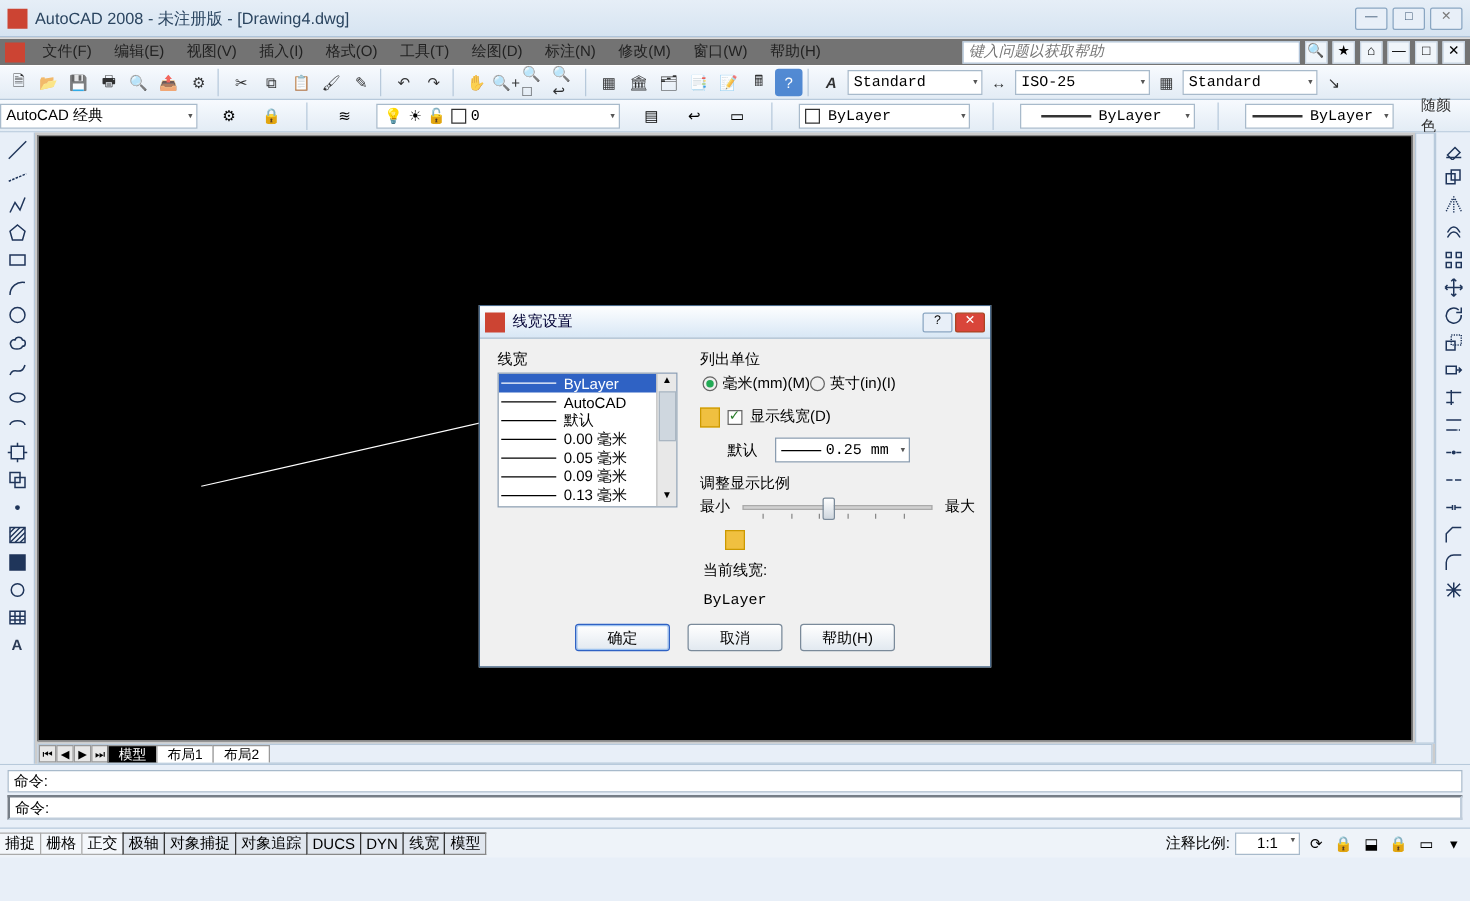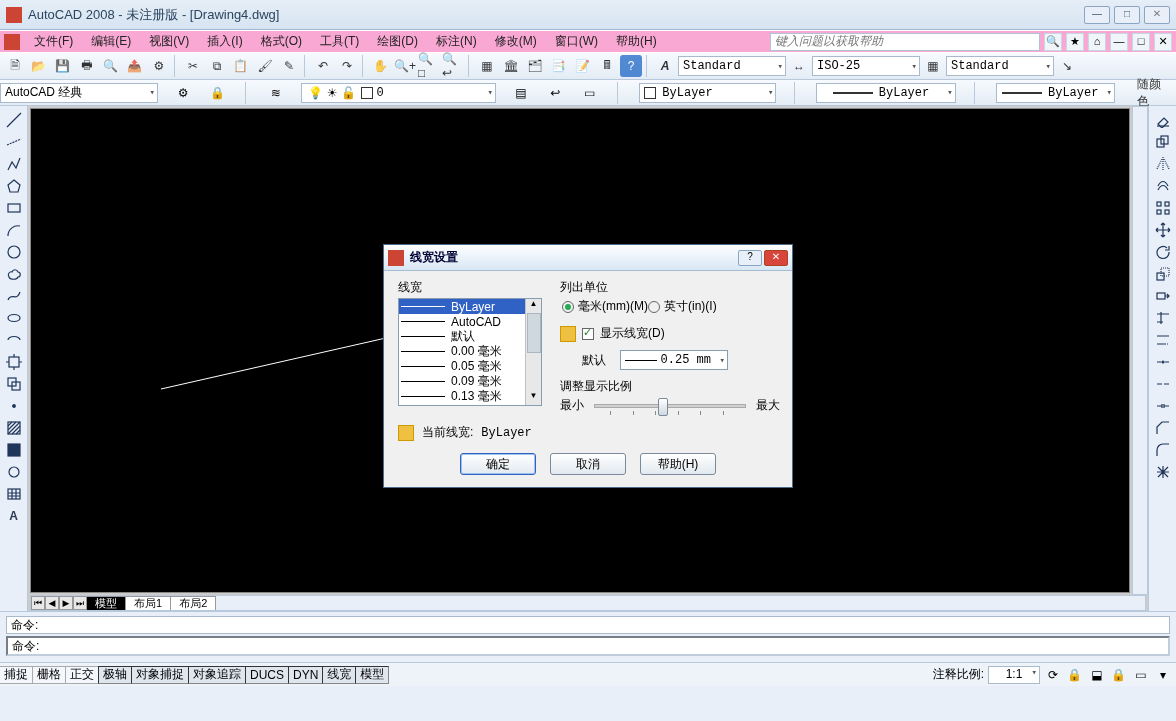--- a/index.html
+++ b/index.html
@@ -7,21 +7,21 @@
 
 
 .titlebar { height: 30px; background: linear-gradient(#e6eef7,#d6e4f1); display:flex; align-items:center; padding: 0 6px; border-bottom:1px solid #9fb8d2;}
 .app-icon { width:16px; height:16px; background:#c43; display:inline-block; margin-right:6px;}
 .title-text { color:#2b4560; font-size:13px; flex:1;}
 .win-btns { display:flex; gap:4px; margin-left:auto;}
 .win-btn { width:26px; height:18px; background:#e8eff8; border:1px solid #8aa6c2; border-radius:2px; font-size:10px; text-align:center; line-height:14px; color:#3a5573;}
 .win-btn:last-child { color:#7a7a7a;}
 
 
-.menubar { height:22px; background:#f9a8d4; display:flex; align-items:center; padding:0 4px; gap:2px; border-top:1px solid #fff;}
+.menubar { height:22px; background:#737373; display:flex; align-items:center; padding:0 4px; gap:2px; border-top:1px solid #fff;}
 .menubar .icon { width:16px; height:16px; background:#c43; margin-right:4px;}
 .menubar .menu-item { padding:1px 8px; color:#222; cursor:default;}
 .kw-box { margin-left:auto; width:270px; height:18px; border:1px solid #b0c3d8; background:#fff; color:#777; padding:0 4px; display:flex; align-items:center; font-style:italic;}
 .menubar .sm-btn { width:18px; height:18px; border:1px solid #c8d5e3; margin-left:2px; text-align:center; line-height:14px; font-size:11px; background:#f0f5fa;}
 
 
 .toolbar { height:28px; background:linear-gradient(#f7fafe,#e3ecf5); border-top:1px solid #fff; border-bottom:1px solid #b7c9db; display:flex; align-items:center; padding:0 4px; gap:2px;}
 .tb-btn { width:22px; height:22px; display:flex; align-items:center; justify-content:center; opacity:.8;}
 .tb-sep { width:4px; height:22px; border-left:1px solid #b7c9db; margin:0 2px;}
 .tb-drop { height:20px; border:1px solid #a8bacb; background:#fff; font-family:"Courier New",monospace; display:flex; align-items:center; padding:0 14px 0 4px; position:relative; font-size:11px;}
@@ -67,21 +67,21 @@
 .status .toggle.active { border:1px inset #888; background:#e0e6ee;}
 .status .right { margin-left:auto; display:flex; align-items:center; gap:4px; padding-right:4px;}
 .status .scale-sel { width:52px; height:18px; border:1px solid #a8bacb; background:#fff; font-family:"Courier New",monospace; text-align:center; position:relative;}
 .status .scale-sel::after{content:"▾"; position:absolute; right:2px; font-size:9px; color:#555;}
 .sb-ico { width:18px; height:18px; display:flex; align-items:center; justify-content:center; font-size:12px;}
 
 
 .dialog { position:absolute; left:383px; top:244px; width:410px; background:#f0f0f0; border:1px solid #4a6a8a; box-shadow:2px 2px 6px rgba(0,0,0,.4);}
 .dlg-title { height:26px; background:linear-gradient(#fdfeff,#d8e7f5); display:flex; align-items:center; padding:0 4px; border-bottom:1px solid #a6bcd0;}
 .dlg-title .dlg-icon { width:16px; height:16px; background:#c43; margin-right:6px;}
-.dlg-title .dlg-text { font-weight:bold; color:#003;}
+.dlg-title .dlg-text { font-weight:normal; color:#003;}
 .dlg-title .dlg-btns { margin-left:auto; display:flex; gap:2px;}
 .dlg-title .dlg-btn { width:24px; height:16px; border:1px solid #8aa6c2; background:#e8eff8; text-align:center; font-size:10px; border-radius:2px; line-height:12px;}
 .dlg-title .dlg-btn.close { background:#d9453a; color:#fff; border-color:#a42;}
 .dlg-body { padding:8px 12px 6px 14px; display:flex; gap:16px;}
 .dlg-col { flex:1;}
 .grp-label { margin-bottom:2px;}
 .lw-list { width:144px; height:108px; border:1px solid #8a9caf; background:#fff; overflow:hidden; position:relative;}
 .lw-list .row { height:15px; display:flex; align-items:center; font-family:"Courier New","SimSun",monospace; font-size:11px; padding:0 2px;}
 .lw-list .row.selected { background:#2f62c4; color:#fff;}
 .lw-list .swatch { width:44px; height:1px; background:#000;}
@@ -98,21 +98,21 @@
 .chk.checked::after{content:"✓"; position:absolute; top:-3px; left:0; font-size:11px; color:#2a7d2a;}
 .ico-sm { width:16px; height:16px; background:#f0c040; border:1px solid #c90; display:inline-block;}
 .default-row { display:flex; align-items:center; gap:14px; margin-bottom:8px; padding-left:22px;}
 .def-sel { width:108px; height:20px; border:1px solid #8a9caf; background:#fff; font-family:"Courier New",monospace; text-align:right; padding:0 16px 0 4px; position:relative; display:flex; align-items:center; gap:4px;}
 .def-sel .ln { flex:1; height:1px; background:#000;}
 .def-sel::after{content:"▾"; position:absolute; right:2px; color:#555; font-size:9px;}
 .slider-row { display:flex; align-items:center; gap:6px; }
 .slider { flex:1; height:4px; background:#d0d0d0; border:1px solid #aaa; position:relative; margin:0 4px;}
 .slider .tick { position:absolute; top:6px; width:1px; height:4px; background:#888;}
 .slider .thumb { position:absolute; top:-7px; width:10px; height:18px; background:linear-gradient(#fff,#cfd7df); border:1px solid #7a8a9a; border-radius:2px;}
-.cur-row { display:flex; align-items:center; gap:8px; padding:4px 14px;}
+.cur-row { display:flex; align-items:center; gap:8px; padding:4px 14px;flex-direction:column;}
 .dlg-buttons { display:flex; justify-content:center; gap:14px; padding:8px 0 12px 0;}
 .dlg-buttons button { width:76px; height:22px; border:1px solid #7a8a9a; background:linear-gradient(#fff,#e2e9f0); border-radius:3px; font-size:12px;}
 .dlg-buttons button.primary { border:1px solid #2f62c4; box-shadow:0 0 0 1px #9cc2f0 inset;}
 
 .mono { font-family:"Courier New","SimSun",monospace;}
 </style>
 </head>
 <body>
 
 <div class="titlebar">

